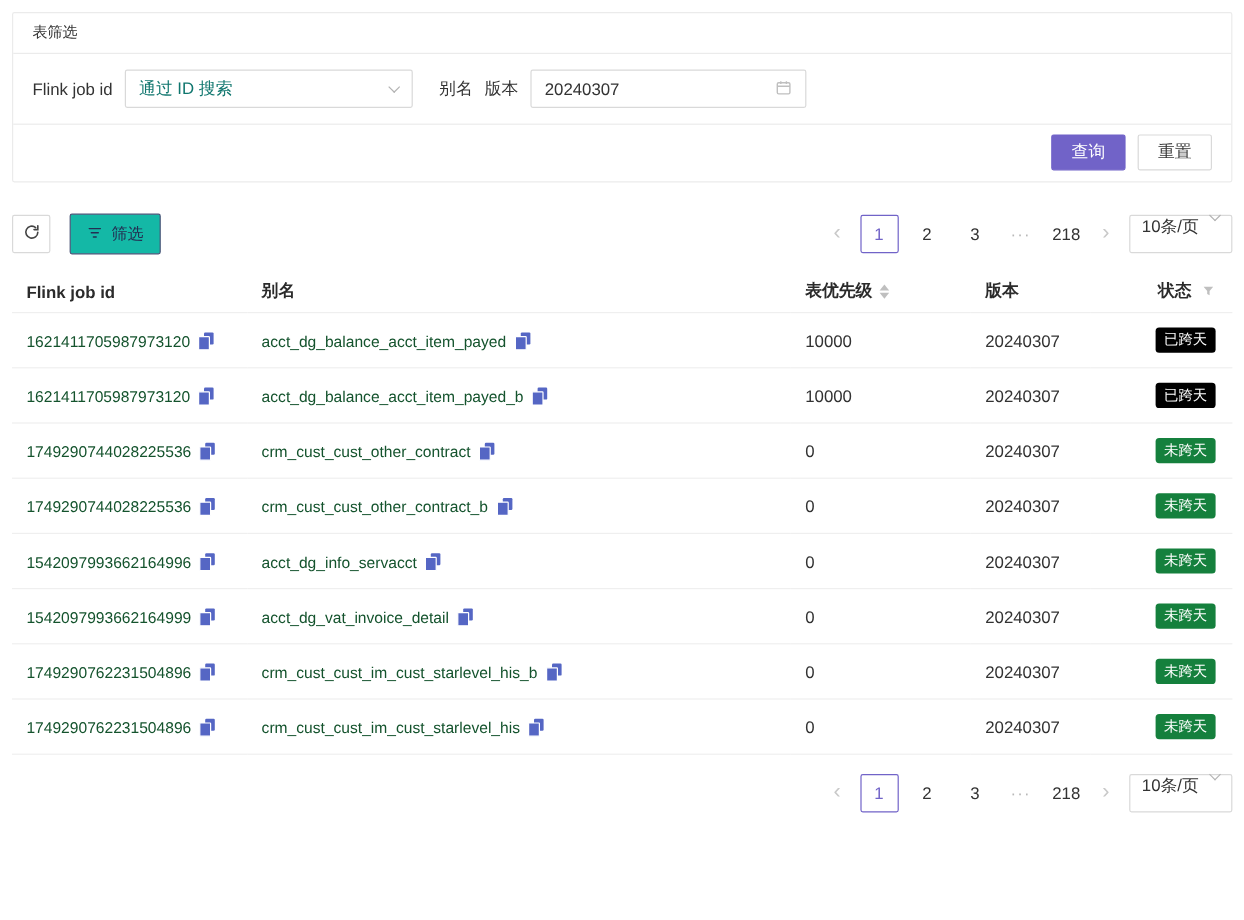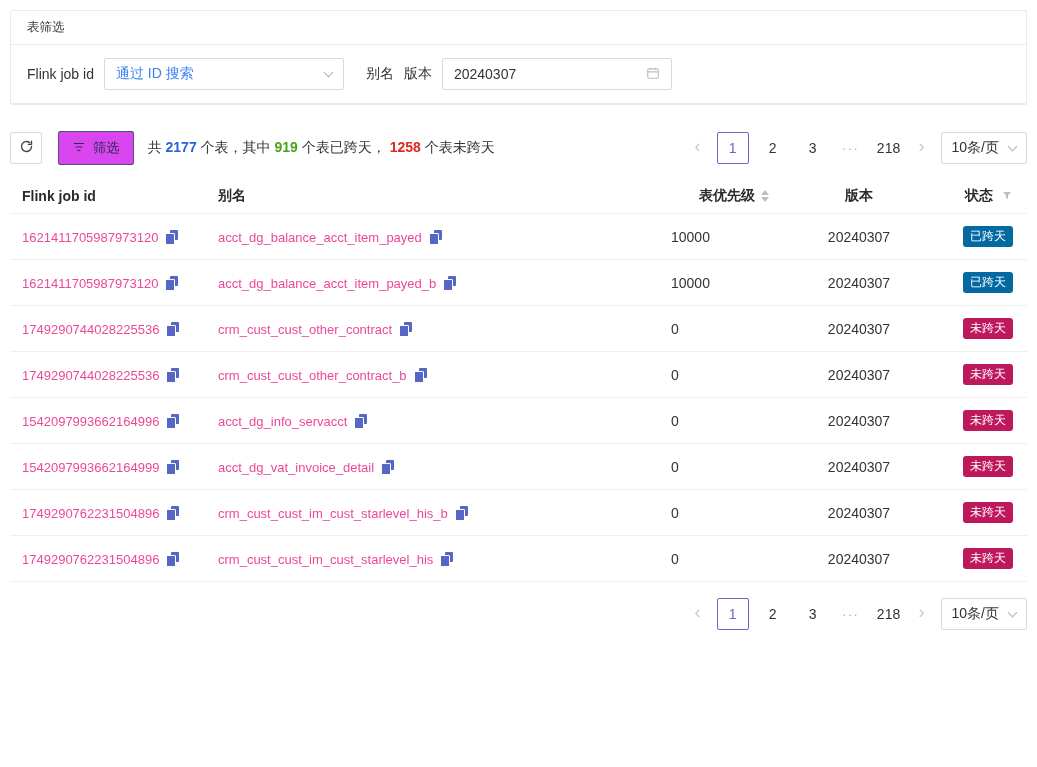--- a/index.html
+++ b/index.html
@@ -9,73 +9,73 @@
   .page{padding:10px 10px 0}
 
   
   .filter-card{border:1px solid #ebebeb;border-radius:2px;background:#fff}
   .fc-title{padding:8px 16px;font-size:12.5px;color:#333;border-bottom:1px solid #ebebeb}
   .fc-filters{display:flex;align-items:center;padding:13px 16px;border-bottom:1px solid #ebebeb}
   .flabel{margin-right:10px;white-space:nowrap}
   .select{width:240px;height:32px;border:1px solid #d9d9d9;border-radius:2px;background:#fff;
           display:flex;align-items:center;justify-content:space-between;padding:0 11px;
           margin-right:22px;cursor:pointer}
-  .placeholder{color:#3b82f6}
+  .placeholder{color:#0f766e}
   .chev{display:inline-block;width:7px;height:7px;border-right:1.4px solid #b3b3b3;
         border-bottom:1.4px solid #b3b3b3;transform:rotate(45deg);margin-top:-4px}
   .datebox{width:230px;height:32px;border:1px solid #d9d9d9;border-radius:2px;background:#fff;
            display:flex;align-items:center;justify-content:space-between;padding:0 11px;cursor:pointer}
   .fc-actions{display:flex;justify-content:flex-end;gap:10px;padding:8px 16px 9px}
   .btn{height:30px;padding:0 16px;border-radius:2px;font-size:14px;cursor:pointer;
        display:inline-flex;align-items:center;justify-content:center}
   .btn-primary{background:#7163c8;border:1px solid #7163c8;color:#fff}
   .btn-default{background:#fff;border:1px solid #d9d9d9;color:#333}
 
   
   .toolbar{display:flex;align-items:center;margin-top:26px}
   .icon-btn{width:32px;height:32px;border:1px solid #d9d9d9;border-radius:2px;background:#fff;
             display:flex;align-items:center;justify-content:center;cursor:pointer}
   .filter-btn{height:34px;margin-left:16px;padding:0 13px;border:1px solid #4a5578;border-radius:2px;
-              background:#d946ef;color:#242e52;display:flex;align-items:center;gap:7px;cursor:pointer}
+              background:#14b8a6;color:#242e52;display:flex;align-items:center;gap:7px;cursor:pointer}
   .summary{margin-left:14px;white-space:nowrap}
   .n-blue{color:#2a62d9;font-weight:700}
   .n-green{color:#44a513;font-weight:700}
   .n-red{color:#e2251f;font-weight:700}
 
   
   .pager{margin-left:auto;display:flex;align-items:center}
   .pg-arrow{min-width:22px;height:32px;line-height:29px;text-align:center;color:#c9c9c9;
             font-size:18px;cursor:pointer;margin-left:6px;user-select:none}
   .pg-item{min-width:32px;height:32px;line-height:30px;text-align:center;margin-left:8px;
            border:1px solid transparent;border-radius:2px;cursor:pointer;color:#333}
   .pg-item.active{border-color:#7163c8;color:#7163c8;background:#fff}
   .pg-ellipsis{min-width:28px;text-align:center;color:#b8b8b8;margin-left:8px;letter-spacing:1px;cursor:pointer}
   .size-select{height:32px;margin-left:8px;border:1px solid #d9d9d9;border-radius:2px;background:#fff;
-               display:flex;align-items:center;gap:10px;padding:0 10px;cursor:pointer}
+               display:flex;align-items:flex-start;gap:10px;padding:0 10px;cursor:pointer}
 
   
   .table-wrap{margin-top:14px}
   table{width:100%;border-collapse:collapse;table-layout:fixed}
   th,td{border-bottom:1px solid #efefef;text-align:left;vertical-align:middle}
   th{padding:8px 12px;font-weight:700;color:#2b2b2b;font-size:14px}
   td{padding:12px 12px;font-size:14px}
-  th.col-right,td.cell-right{text-align:center}
+  th.col-right,td.cell-right{text-align:left}
   td.cell-priority{text-align:left;padding-right:36px}
   th.col-status,td.cell-status{text-align:right;padding-right:14px}
-  .link{color:#ec4899;text-decoration:none;cursor:pointer;font-size:13px}
+  .link{color:#14532d;text-decoration:none;cursor:pointer;font-size:13px}
   .copy{position:relative;display:inline-block;width:13px;height:15px;margin-left:7px;
         vertical-align:-3px;cursor:pointer}
   .copy::before{content:"";position:absolute;right:0;top:0;width:8px;height:10px;
                 background:#5566c4;border-radius:1px}
   .copy::after{content:"";position:absolute;left:0;bottom:0;width:8px;height:10px;
                background:#5566c4;border:1px solid #fff;border-radius:1px}
   .badge{display:inline-block;min-width:44px;padding:3px 7px;border-radius:3px;color:#fff;
          font-size:12px;text-align:center;line-height:15px}
-  .badge[data-variant="green"]{background:#0369a1}
-  .badge[data-variant="red"]{background:#be185d}
+  .badge[data-variant="green"]{background:#000000}
+  .badge[data-variant="red"]{background:#15803d}
   .sorters{display:inline-flex;flex-direction:column;margin-left:6px;vertical-align:1px}
   .caret{width:0;height:0;border-left:4px solid transparent;border-right:4px solid transparent}
   .caret.up{border-bottom:5px solid #bfbfbf;margin-bottom:2px}
   .caret.down{border-top:5px solid #bfbfbf}
   .th-flex{display:inline-flex;align-items:center}
   .bottom-pager-row{display:flex;justify-content:flex-end;margin-top:16px}
 </style>
 </head>
 <body>
 
@@ -98,20 +98,24 @@
         <span>20240307</span>
         <span>
           <svg width="14" height="14" viewBox="0 0 24 24" fill="none" stroke="#bfbfbf" stroke-width="2">
             <rect x="3" y="5" width="18" height="16" rx="2"></rect>
             <path d="M8 3v4M16 3v4M3 10h18"></path>
           </svg>
         </span>
       </div>
     </div>
 
+    <div class="fc-actions">
+      <button class="btn btn-primary">查询</button>
+      <button class="btn btn-default">重置</button>
+    </div>
   </div>
 
   <div class="toolbar">
     <button class="icon-btn">
       <span>
         <svg width="15" height="15" viewBox="0 0 24 24" fill="none" stroke="#454545" stroke-width="2.2" stroke-linecap="round">
           <path d="M20 12a8 8 0 1 1-2.9-6.2"></path>
           <path d="M20 3.5v5h-5"></path>
         </svg>
       </span>
@@ -119,23 +123,20 @@
 
     <button class="filter-btn">
       <span>
         <svg width="14" height="14" viewBox="0 0 24 24" fill="none" stroke="#242e52" stroke-width="2" stroke-linecap="round">
           <path d="M4 6h16M7 12h10M10 18h4"></path>
         </svg>
       </span>
       <span>筛选</span>
     </button>
 
-    <div class="summary">
-      <span>共 </span><span class="n-blue">2177</span><span> 个表，其中 </span><span class="n-green">919</span><span> 个表已跨天， </span><span class="n-red">1258</span><span> 个表未跨天</span>
-    </div>
 
     <div class="pager">
       <span class="pg-arrow">‹</span>
       <span class="pg-item active">1</span>
       <span class="pg-item">2</span>
       <span class="pg-item">3</span>
       <span class="pg-ellipsis">···</span>
       <span class="pg-item">218</span>
       <span class="pg-arrow">›</span>
       <span class="size-select">

